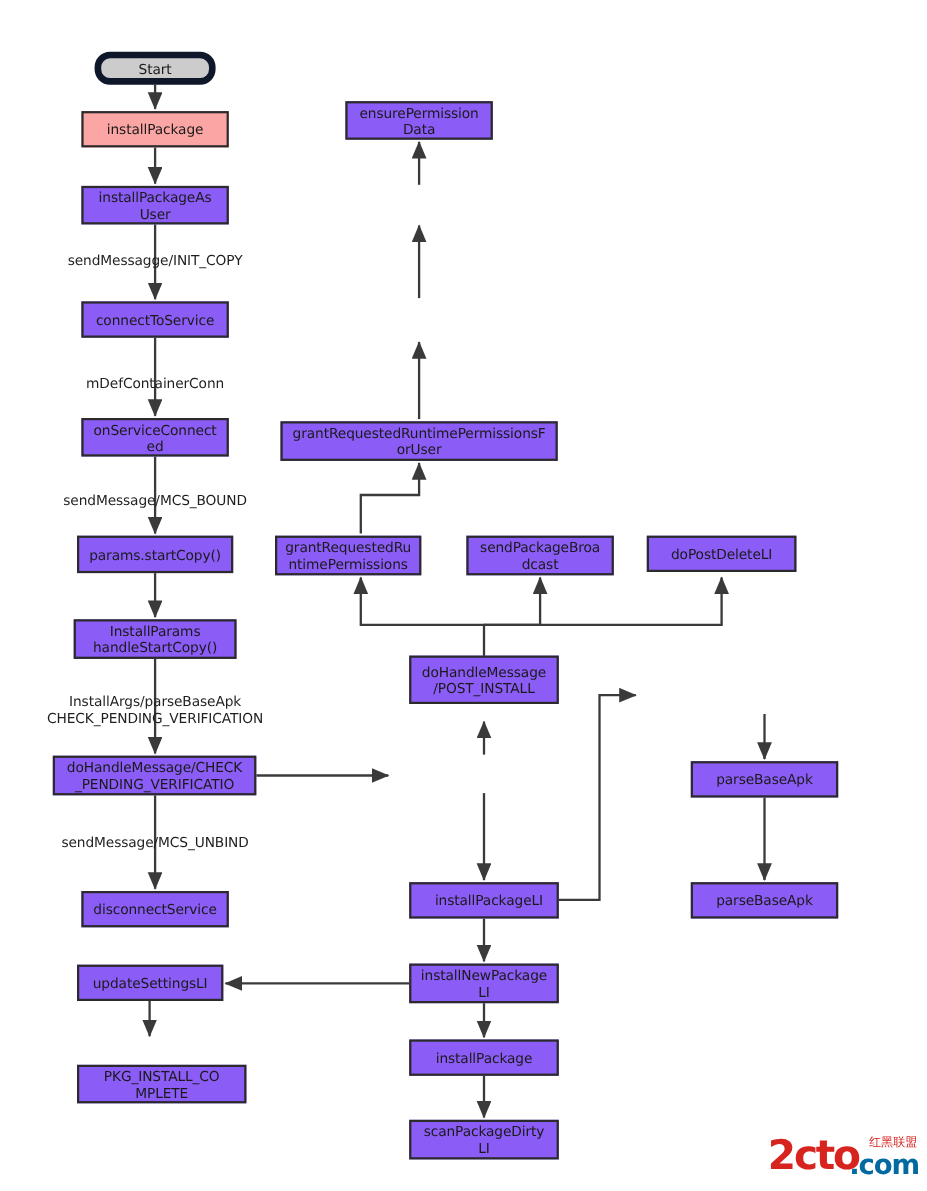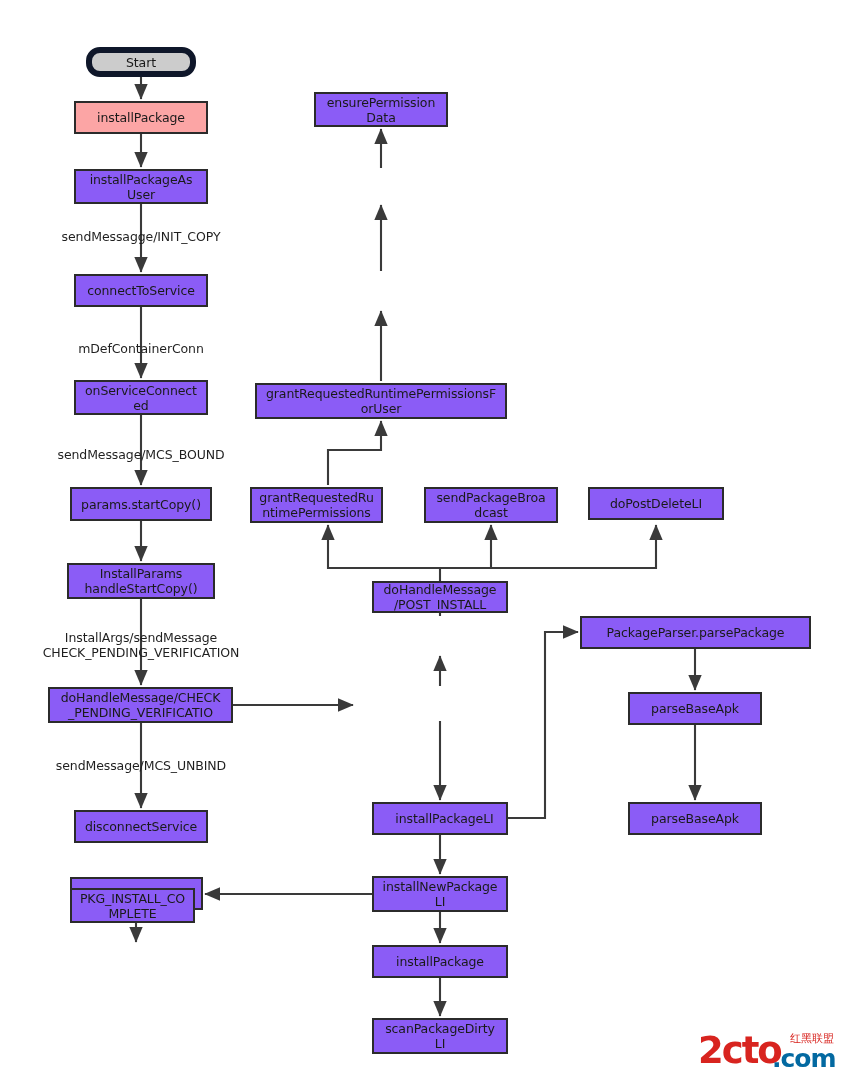--- a/index.html
+++ b/index.html
@@ -163,66 +163,65 @@
   <div class="node" style="left:67px;top:563px;width:148px;height:36px;">InstallParams
 handleStartCopy()</div>
 
   <div class="node" style="left:48px;top:687px;width:185px;height:36px;">doHandleMessage/CHECK
 _PENDING_VERIFICATIO</div>
 
   <div class="node" style="left:74px;top:810px;width:134px;height:33px;">disconnectService</div>
 
   <div class="node" style="left:70px;top:877px;width:133px;height:33px;">updateSettingsLI</div>
 
-  <div class="node" style="left:70px;top:888px;width:125px;height:35px;">PKG_INSTALL_CO
+  <div class="node" style="left:70px;top:968px;width:154px;height:35px;">PKG_INSTALL_CO
 MPLETE</div>
 
   <div class="node" style="left:314px;top:92px;width:134px;height:35px;">ensurePermission
 Data</div>
 
 
 
   <div class="node" style="left:255px;top:383px;width:252px;height:36px;">grantRequestedRuntimePermissionsF
 orUser</div>
 
   <div class="node" style="left:250px;top:487px;width:133px;height:36px;">grantRequestedRu
 ntimePermissions</div>
 
   <div class="node" style="left:424px;top:487px;width:134px;height:36px;">sendPackageBroa
 dcast</div>
 
   <div class="node" style="left:588px;top:487px;width:136px;height:33px;">doPostDeleteLI</div>
 
-  <div class="node" style="left:372px;top:581px;width:136px;height:32px;">doHandleMessage
+  <div class="node" style="left:372px;top:596px;width:136px;height:44px;">doHandleMessage
 /POST_INSTALL</div>
 
 
   <div class="node" style="left:372px;top:802px;width:136px;height:33px;padding-left:12px;">installPackageLI</div>
 
   <div class="node" style="left:372px;top:876px;width:136px;height:36px;">installNewPackage
 LI</div>
 
   <div class="node" style="left:372px;top:945px;width:136px;height:33px;">installPackage</div>
 
   <div class="node" style="left:372px;top:1018px;width:136px;height:36px;">scanPackageDirty
 LI</div>
 
-  <div class="node" style="left:580px;top:616px;width:231px;height:33px;">PackageParser.parsePackage</div>
 
   <div class="node" style="left:628px;top:692px;width:134px;height:33px;">parseBaseApk</div>
 
   <div class="node" style="left:628px;top:802px;width:134px;height:33px;">parseBaseApk</div>
 
   <div class="edge-label" style="left:31px;top:229px;width:220px;">sendMessagge/INIT_COPY</div>
 
   <div class="edge-label" style="left:51px;top:341px;width:180px;">mDefContainerConn</div>
 
   <div class="edge-label" style="left:31px;top:447px;width:220px;">sendMessage/MCS_BOUND</div>
 
-  <div class="edge-label" style="left:26px;top:630px;width:230px;">InstallArgs/sendMessage
+  <div class="edge-label" style="left:26px;top:630px;width:230px;">InstallArgs/parseBaseApk
 CHECK_PENDING_VERIFICATION</div>
 
   <div class="edge-label" style="left:31px;top:758px;width:220px;">sendMessage/MCS_UNBIND</div>
 
   <div class="logo">
     <span class="word">2cto</span>
     <span class="dotcom">.com</span>
     <span class="cn">红黑联盟</span>
   </div>
 

